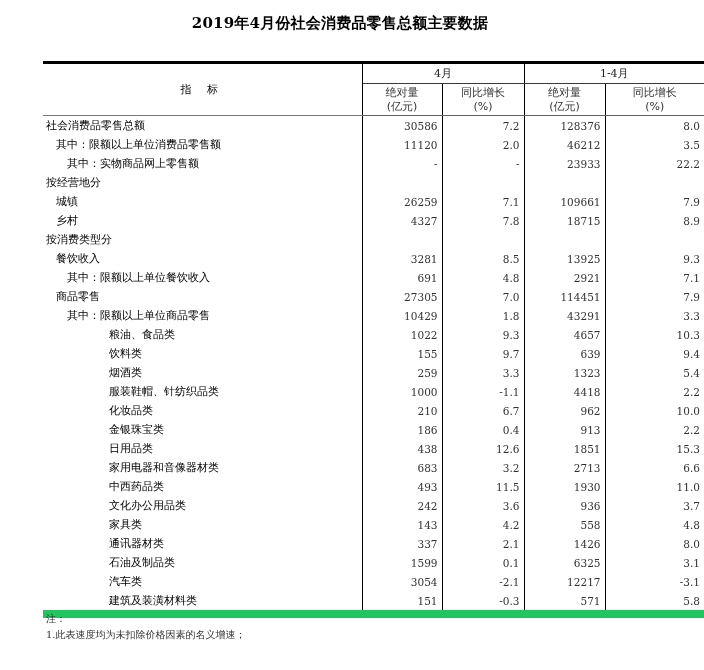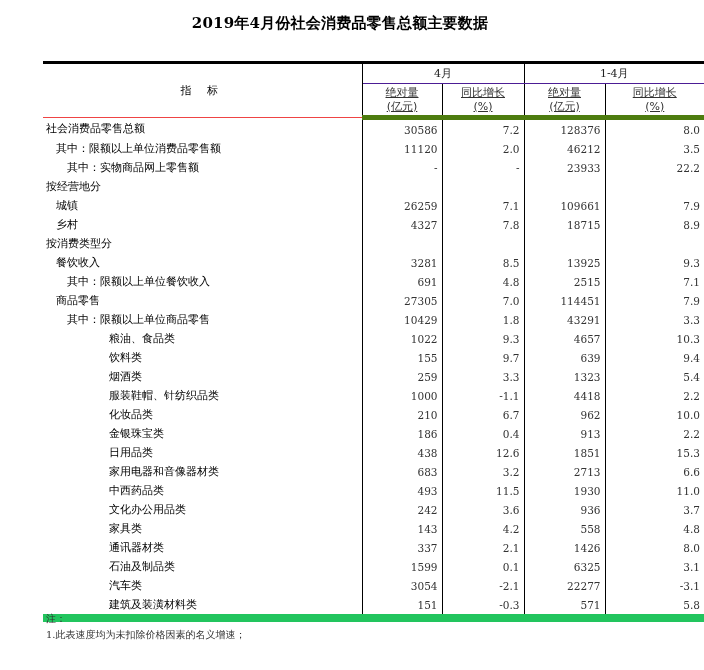--- a/index.html
+++ b/index.html
@@ -12,21 +12,21 @@
   table.main col.c0 { width: 319px; }
   table.main col.c1 { width: 80px; }
   table.main col.c2 { width: 82px; }
   table.main col.c3 { width: 81px; }
   table.main col.c4 { width: 99px; }
   .main thead tr.h1 th { border-top: 3px solid #000; height: 19px; }
   .main th { font-weight: normal; font-size: 11px; padding: 0; }
   .main th.ind { border-right: 1px solid #000; border-bottom: 1px solid #ef4444; letter-spacing: 6px; }
   .main th.grp { border-bottom: 1px solid #4c1d95; border-right: 1px solid #000; font-family: "DejaVu Serif", serif; color: #222; }
   .main th.grp.last { border-right: none; }
-  .main th.sub { border-bottom: 5px solid #4d7c0f; border-right: 1px solid #000; line-height: 14px; height: 31px; color: #333; text-decoration: underline; }
+  .main th.sub { border-bottom: 1px solid #4d7c0f; border-right: 1px solid #000; line-height: 14px; height: 31px; color: #333; }
   .main th.sub.last { border-right: none; }
   .main td { height: 19px; padding: 0; font-size: 11px; white-space: nowrap; overflow: hidden; }
   .main td.lbl { border-right: 1px solid #000; padding-left: 3px; }
   .main td.num { text-align: right; padding-right: 4px; border-right: 1px solid #000;
                  font-family: "DejaVu Serif", serif; font-size: 10.5px; color: #333; }
   .main td.num.last { border-right: none; }
   .main tbody tr:last-child td { border-bottom: 8px solid #22c55e; }
   .lvl0 { padding-left: 3px; }
   .lvl1 { padding-left: 13px !important; }
   .lvl2 { padding-left: 24px !important; }
@@ -114,21 +114,21 @@
         <td class="lbl lvl1">餐饮收入</td>
         <td class="num">3281</td>
         <td class="num">8.5</td>
         <td class="num">13925</td>
         <td class="num last">9.3</td>
       </tr>
       <tr>
         <td class="lbl lvl2">其中：限额以上单位餐饮收入</td>
         <td class="num">691</td>
         <td class="num">4.8</td>
-        <td class="num">2515</td>
+        <td class="num">2921</td>
         <td class="num last">7.1</td>
       </tr>
       <tr>
         <td class="lbl lvl1">商品零售</td>
         <td class="num">27305</td>
         <td class="num">7.0</td>
         <td class="num">114451</td>
         <td class="num last">7.9</td>
       </tr>
       <tr>
@@ -226,21 +226,21 @@
         <td class="lbl lvl3">石油及制品类</td>
         <td class="num">1599</td>
         <td class="num">0.1</td>
         <td class="num">6325</td>
         <td class="num last">3.1</td>
       </tr>
       <tr>
         <td class="lbl lvl3">汽车类</td>
         <td class="num">3054</td>
         <td class="num">-2.1</td>
-        <td class="num">22277</td>
+        <td class="num">12217</td>
         <td class="num last">-3.1</td>
       </tr>
       <tr>
         <td class="lbl lvl3">建筑及装潢材料类</td>
         <td class="num">151</td>
         <td class="num">-0.3</td>
         <td class="num">571</td>
         <td class="num last">5.8</td>
       </tr>
     </tbody>

